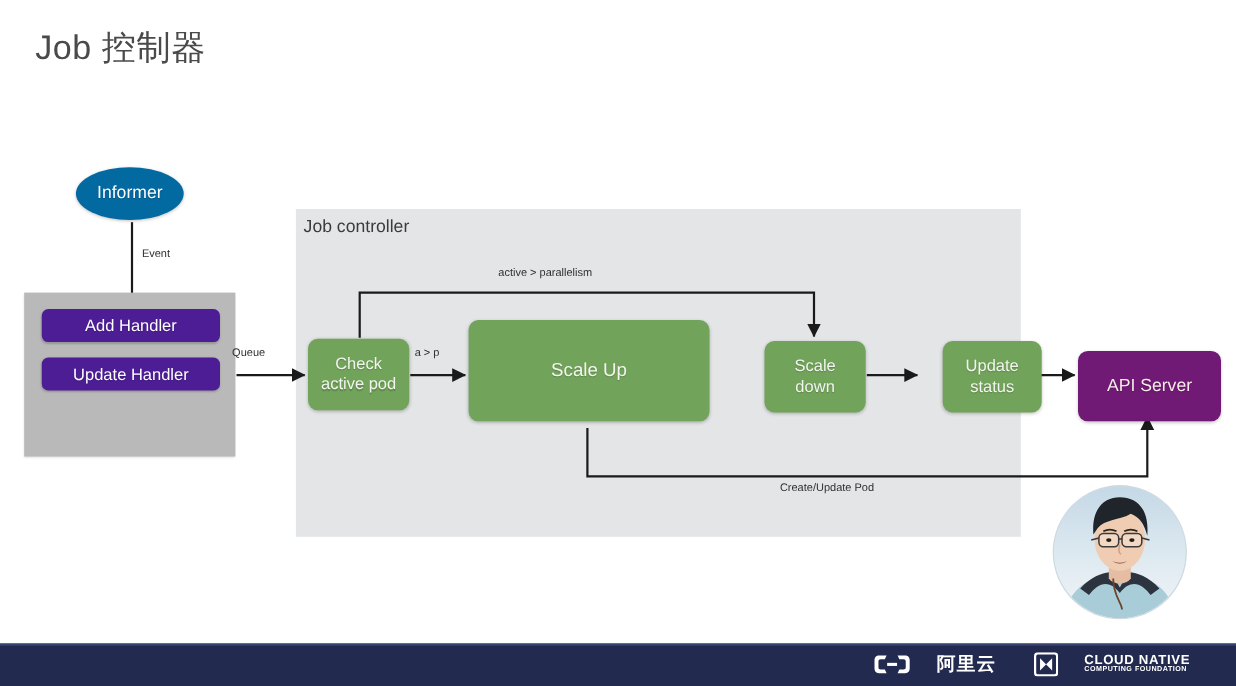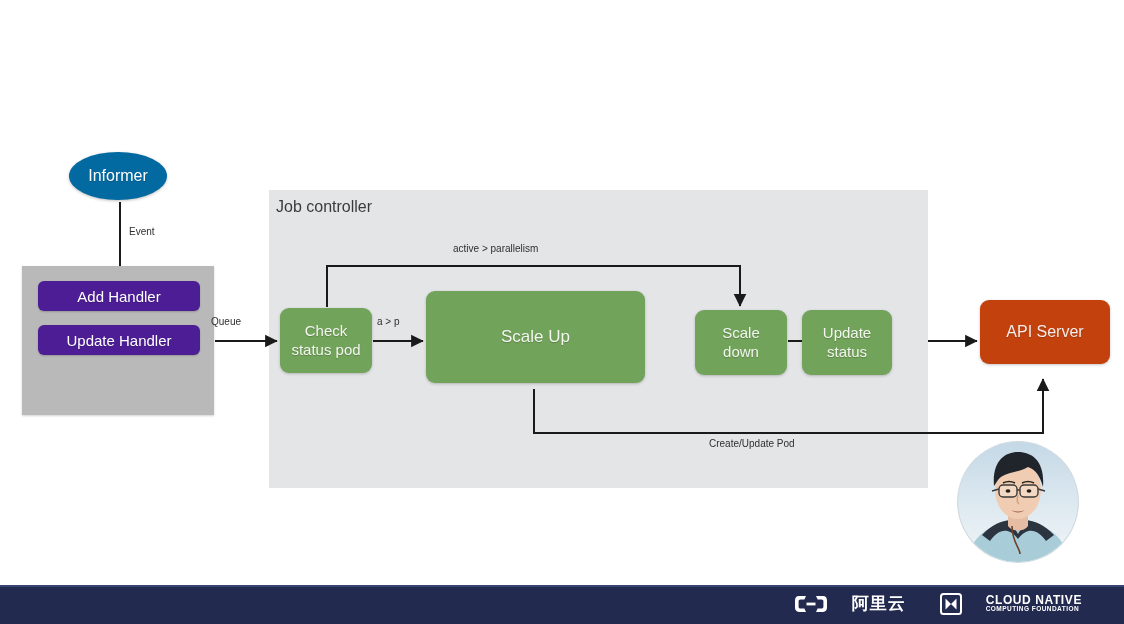--- a/index.html
+++ b/index.html
@@ -108,25 +108,25 @@
     font-size: 15px;
     line-height: 1.25;
     text-shadow: 0 1px 1px rgba(0,0,0,0.2);
     box-shadow: 0 1px 3px rgba(0,0,0,0.22);
     padding: 0 4px;
     box-sizing: border-box;
   }
   #box-check-active-pod { left: 280px; top: 308px; width: 92px; height: 65px; }
   #box-scale-up        { left: 426px; top: 291px; width: 219px; height: 92px; font-size: 17px; }
   #box-scale-down      { left: 695px; top: 310px; width: 92px; height: 65px; }
-  #box-update-status   { left: 802px; top: 310px; width: 90px; height: 65px; }
+  #box-update-status   { left: 857px; top: 310px; width: 90px; height: 65px; }
   #box-api-server {
     position: absolute;
-    left: 980px; top: 300px; width: 130px; height: 64px;
-    background: #c2410c;
+    left: 980px; top: 319px; width: 130px; height: 64px;
+    background: #701a75;
     border-radius: 9px;
     display: flex;
     align-items: center;
     justify-content: center;
     color: #f7ece9;
     font-size: 16px;
     text-shadow: 0 1px 1px rgba(0,0,0,0.2);
     box-shadow: 0 1px 3px rgba(0,0,0,0.22);
   }
   
@@ -199,20 +199,21 @@
     font-size: 6.5px;
     font-weight: 700;
     letter-spacing: 0.45px;
   }
 </style>
 </head>
 <body>
 
 <div id="slide">
 
+  <div id="slide-title">Job 控制器</div>
 
   <div id="job-panel"></div>
   <div id="job-panel-label">Job controller</div>
 
   <svg id="wires" viewBox="0 0 1124 624">
     <defs>
       <marker id="arrow" viewBox="0 0 10 10" refX="8.5" refY="5" markerWidth="7" markerHeight="7" orient="auto-start-reverse">
         <path d="M 0 0.5 L 9 5 L 0 9.5 z" fill="#1a1a1a"></path>
       </marker>
     </defs>
@@ -240,21 +241,21 @@
     <div class="handler-box" style="top:15px;">
       <span>Add Handler</span>
     </div>
     <div class="handler-box" style="top:59px;">
       <span>Update Handler</span>
     </div>
   </div>
 
   <div class="proc-box" id="box-check-active-pod">
     <span style="white-space:pre-line;">Check
-status pod</span>
+active pod</span>
   </div>
   <div class="proc-box" id="box-scale-up">
     <span style="white-space:pre-line;">Scale Up</span>
   </div>
   <div class="proc-box" id="box-scale-down">
     <span style="white-space:pre-line;">Scale
 down</span>
   </div>
   <div class="proc-box" id="box-update-status">
     <span style="white-space:pre-line;">Update

